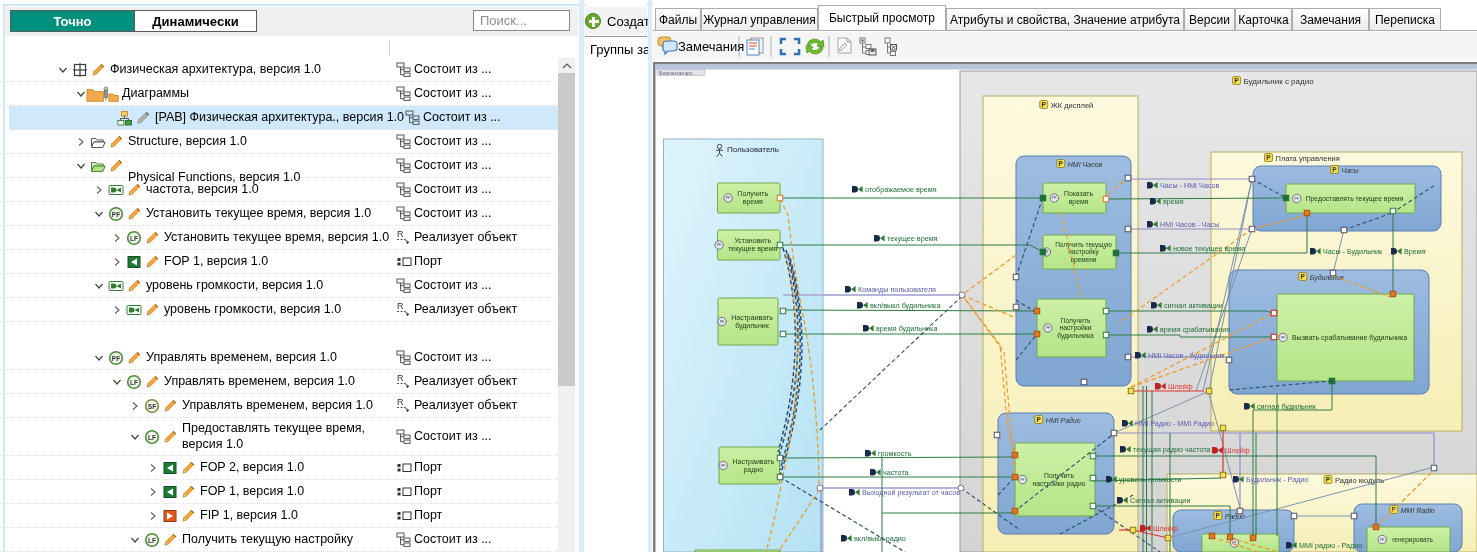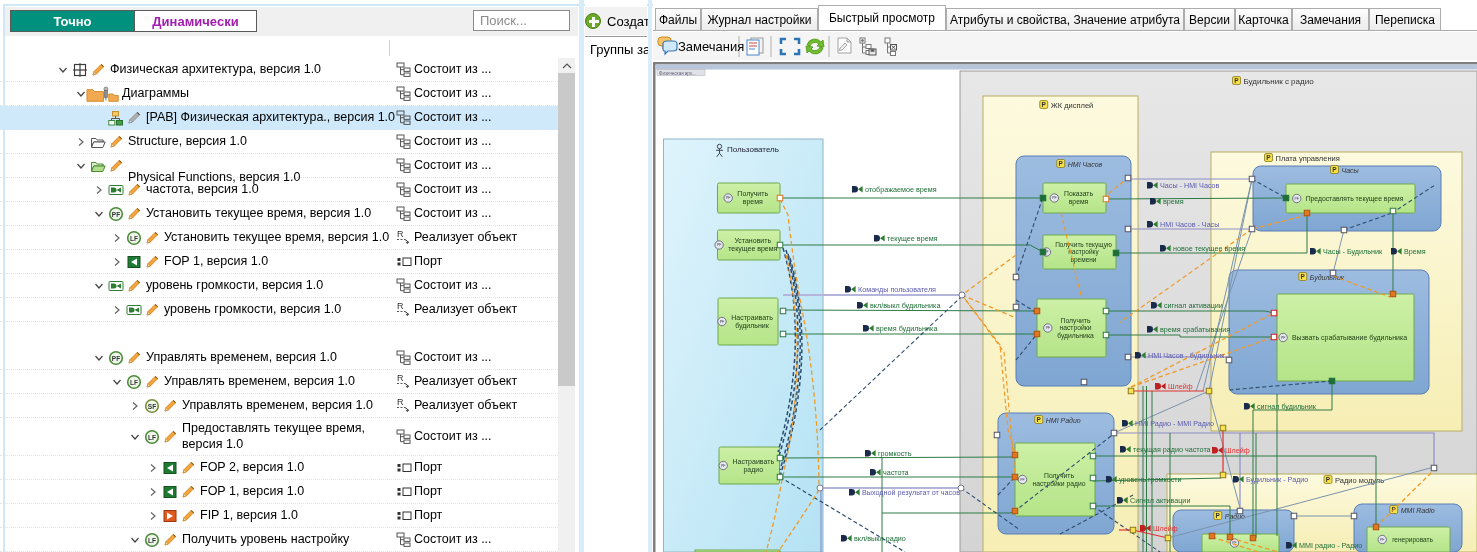--- a/index.html
+++ b/index.html
@@ -5,33 +5,33 @@
 html,body{margin:0;padding:0;width:1477px;height:552px;overflow:hidden;
  font-family:"Liberation Sans",sans-serif;background:#fff;}
 *{box-sizing:border-box;}
 #app{position:absolute;left:0;top:0;width:1477px;height:552px;background:#fff;}
 
 #left{position:absolute;left:0;top:0;width:578px;height:552px;background:#fff;}
 #lefttop{position:absolute;left:5px;top:7px;width:573px;height:29px;background:#f0f0f0;}#topblue{position:absolute;left:3px;top:4px;width:1474px;height:1.5px;background:#cfe8f8;}#leftblue{position:absolute;left:3px;top:4px;width:1.5px;height:548px;background:#cfe8f8;}
 .seg{position:absolute;top:10px;height:22px;border:1px solid #5a5a5a;font-size:13px;font-weight:bold;
  display:flex;align-items:center;justify-content:center;}
 #seg1{left:10px;width:124px;background:#00917e;color:#fff;border-right:none;}
-#seg2{left:134px;width:123px;background:#fff;color:#a21caf;}
+#seg2{left:134px;width:123px;background:#fff;color:#000000;}
 #combo{position:absolute;left:266px;top:10px;width:199px;height:21px;background:#e3e3e3;border:1px solid #9a9a9a;
  font-size:13px;color:#000;display:flex;align-items:center;padding-left:6px;}
 #search{position:absolute;left:473px;top:10px;width:97px;height:21px;background:#fff;border:1px solid #8a8a8a;
  font-size:13px;color:#8c8c8c;display:flex;align-items:center;padding-left:6px;}
 #colhead{position:absolute;left:5px;top:38px;width:573px;height:20px;background:#fff;border-top:1px solid #888;font-size:12.8px;color:#000;}
 #colhead .c1{position:absolute;left:16px;top:2px;}
 #colhead .c2{position:absolute;left:396px;top:2px;}
 
 #colsep{position:absolute;left:389px;top:40px;width:1px;height:16px;background:#d0d0d0;}
 #tree{position:absolute;left:0;top:58px;width:558px;height:494px;overflow:hidden;}
 .row{position:absolute;left:0;width:558px;height:24px;border-bottom:1px dotted #e4e4e4;}
-.row.sel{background:#cfe8fa;}
+.row.sel{background:#cfe8fa;margin-left:9px;}
 .rlab{position:absolute;top:4px;font-size:12.5px;color:#000;white-space:nowrap;}
 .link{position:absolute;left:414px;top:4px;font-size:12.5px;color:#000;white-space:nowrap;}
 .licon{position:absolute;left:396px;top:3px;width:17px;height:17px;}
 .ricon{position:absolute;top:4px;width:16px;height:16px;}
 .pencil{position:absolute;top:4px;width:16px;height:16px;}
 #vscroll{position:absolute;left:558px;top:58px;width:17px;height:494px;background:#f0f0f0;}
 #vthumb{position:absolute;left:558px;top:72px;width:17px;height:314px;background:#c9c9c9;}
 #varrow{position:absolute;left:558px;top:58px;width:17px;height:15px;color:#555;font-size:9px;text-align:center;line-height:15px;background:#f0f0f0;}
 
 #midgap1{position:absolute;left:579px;top:0;width:5px;height:552px;background:#d8ecfa;}
@@ -472,21 +472,21 @@
           </svg>
 <svg class="ricon" style="left:144px;top:4px" width="16" height="16" viewBox="0 0 16 16">
             <circle cx="8" cy="8" r="6.3" fill="#eef6ea" stroke="#4c8b3a" stroke-width="1.6"></circle>
             <text x="8" y="10.6" font-size="6.5" font-weight="bold" text-anchor="middle" fill="#333">LF</text>
           </svg>
 <svg class="pencil" style="left:162px;top:4px" width="16" height="16" viewBox="0 0 16 16">
             <path d="M3 13 l1 -3.4 7.2 -7.2 2.4 2.4 -7.2 7.2 z" fill="#f5a33b" stroke="#c87f1a" stroke-width="0.8"></path>
             <path d="M3 13 l1 -3.4 2.4 2.4 z" fill="#f7d9a8" stroke="#c87f1a" stroke-width="0.6"></path>
             <path d="M11.2 2.4 l2.4 2.4" stroke="#9a6010" stroke-width="1.2"></path>
           </svg>
-<span class="rlab" style="left:182px;top:4px">Получить уровень настройку</span>
+<span class="rlab" style="left:182px;top:4px">Получить текущую настройку</span>
 <svg class="licon" style="top:3px" width="17" height="17" viewBox="0 0 17 17">
             <rect x="1" y="2" width="7" height="4" fill="none" stroke="#555"></rect>
             <rect x="8" y="7" width="6" height="3.4" fill="none" stroke="#555"></rect>
             <rect x="8" y="12" width="6" height="3.4" fill="none" stroke="#555"></rect>
             <path d="M4.5 6 v7.7 h3.5 M4.5 8.7 h3.5" stroke="#555" fill="none"></path>
           </svg>
 <span class="link" style="top:4px">Состоит из ...</span>
 </div>
       </div>
   <div id="vscroll"></div>
@@ -499,21 +499,21 @@
  <div id="mid"></div>
  <div id="midbar"></div>
  <div id="midsep"></div>
  <div id="midplus"></div>
  <div id="midcreate">Создат</div>
  <div id="midgroups">Группы за</div>
  <div id="midgap2"></div>
  <div id="right"></div>
  <div id="tabs">
       <div class="tab" style="left:655px;width:46px">Файлы</div>
-      <div class="tab" style="left:701px;width:117px">Журнал настройки</div>
+      <div class="tab" style="left:701px;width:117px">Журнал управления</div>
       <div class="tab active" style="left:818px;width:128px">Быстрый просмотр</div>
       <div class="tab" style="left:946px;width:238px">Атрибуты и свойства, Значение атрибута</div>
       <div class="tab" style="left:1184px;width:51px">Версии</div>
       <div class="tab" style="left:1235px;width:57px">Карточка</div>
       <div class="tab" style="left:1292px;width:77px">Замечания</div>
       <div class="tab" style="left:1369px;width:72px">Переписка</div>
     </div>
  <div id="tabline"></div>
  <div id="rtools"></div>
     <svg id="ticons" width="824" height="28" viewBox="653 32 824 28" style="position:absolute;left:653px;top:32px;z-index:2">

